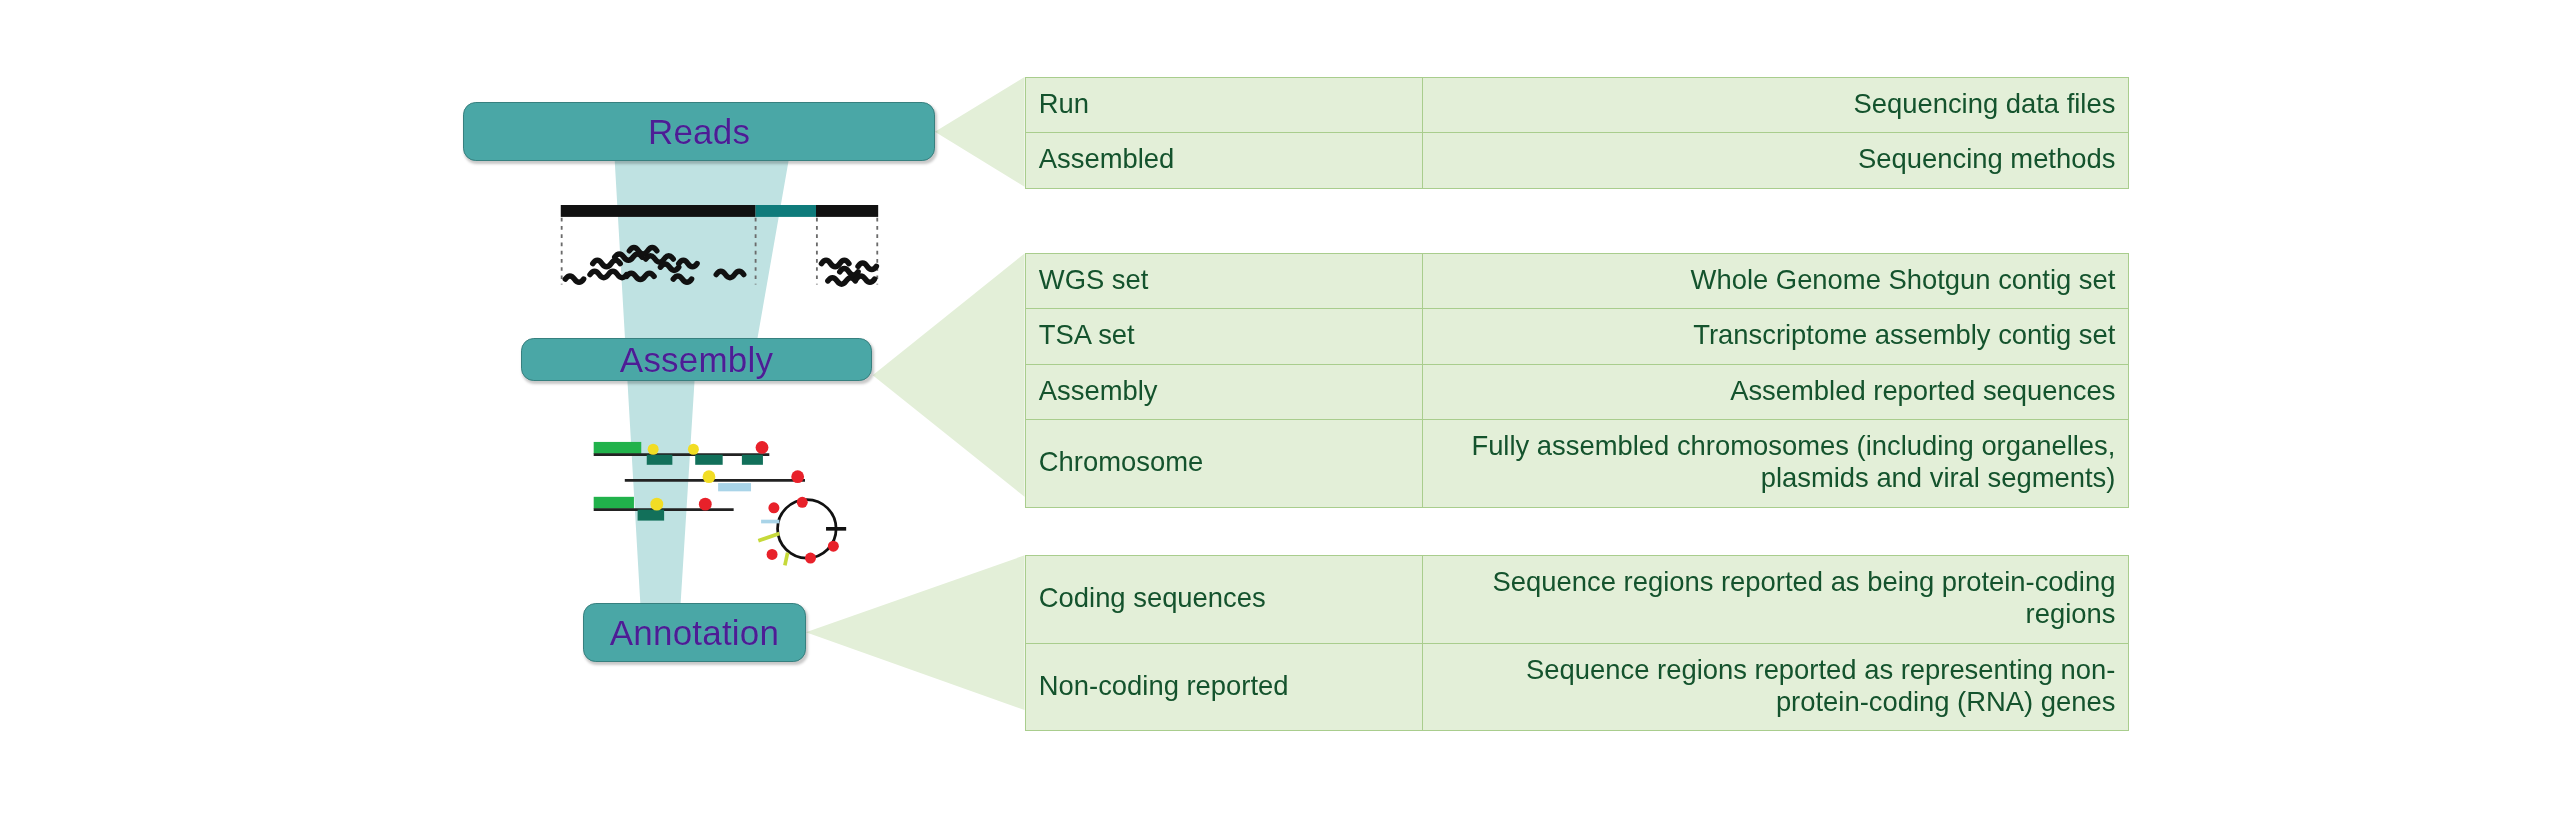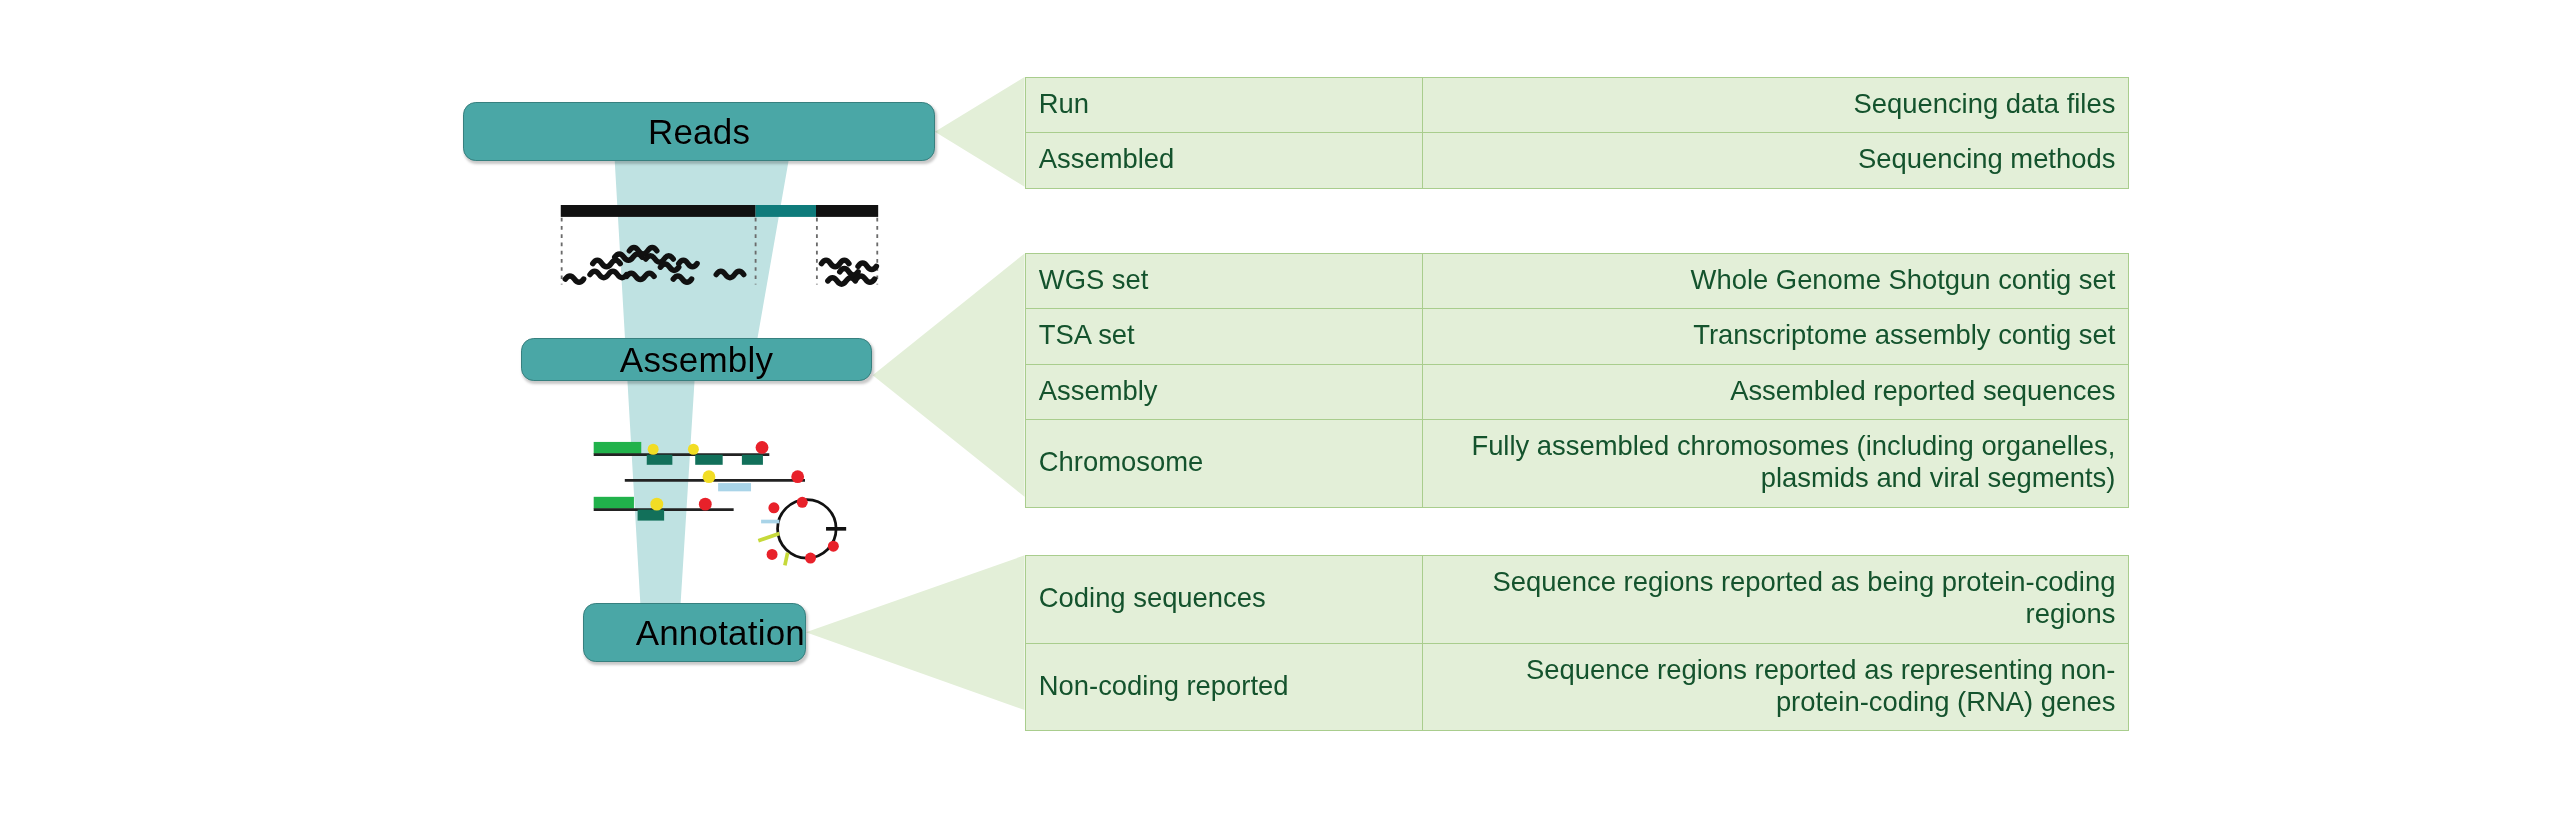--- a/index.html
+++ b/index.html
@@ -31,32 +31,32 @@
     pointer-events: none;
   }
 
   
   .stage-box {
     position: absolute;
     box-sizing: border-box;
     background: #4AA7A6;
     border: 1.8px solid #37807F;
     border-radius: 12.8px;
-    color: #000000;
+    color: #4c1d95;
     display: flex;
     align-items: center;
     justify-content: center;
     font-size: 35px;
     letter-spacing: 0.2px;
     box-shadow: 1.8px 2.7px 2.7px rgba(0,0,0,0.22);
     text-shadow: 0 0 0.9px rgba(255,255,255,0.25);
   }
   #box-reads      { left: 463px; top: 102px; width: 472px; height: 59px; }
   #box-assembly   { left: 521px; top: 338px; width: 351px; height: 43px; }
-  #box-annotation { left: 583px; top: 603px; width: 223px; height: 59px; justify-content: flex-end; }
+  #box-annotation { left: 583px; top: 603px; width: 223px; height: 59px; }
   .tbl {
     position: absolute;
     left: 1025px;
     border-collapse: collapse;
     table-layout: fixed;
     width: 1050px;
     background: #E3EFD8;
   }
   .tbl td {
     border: 0.9px solid #A9CD8D;

